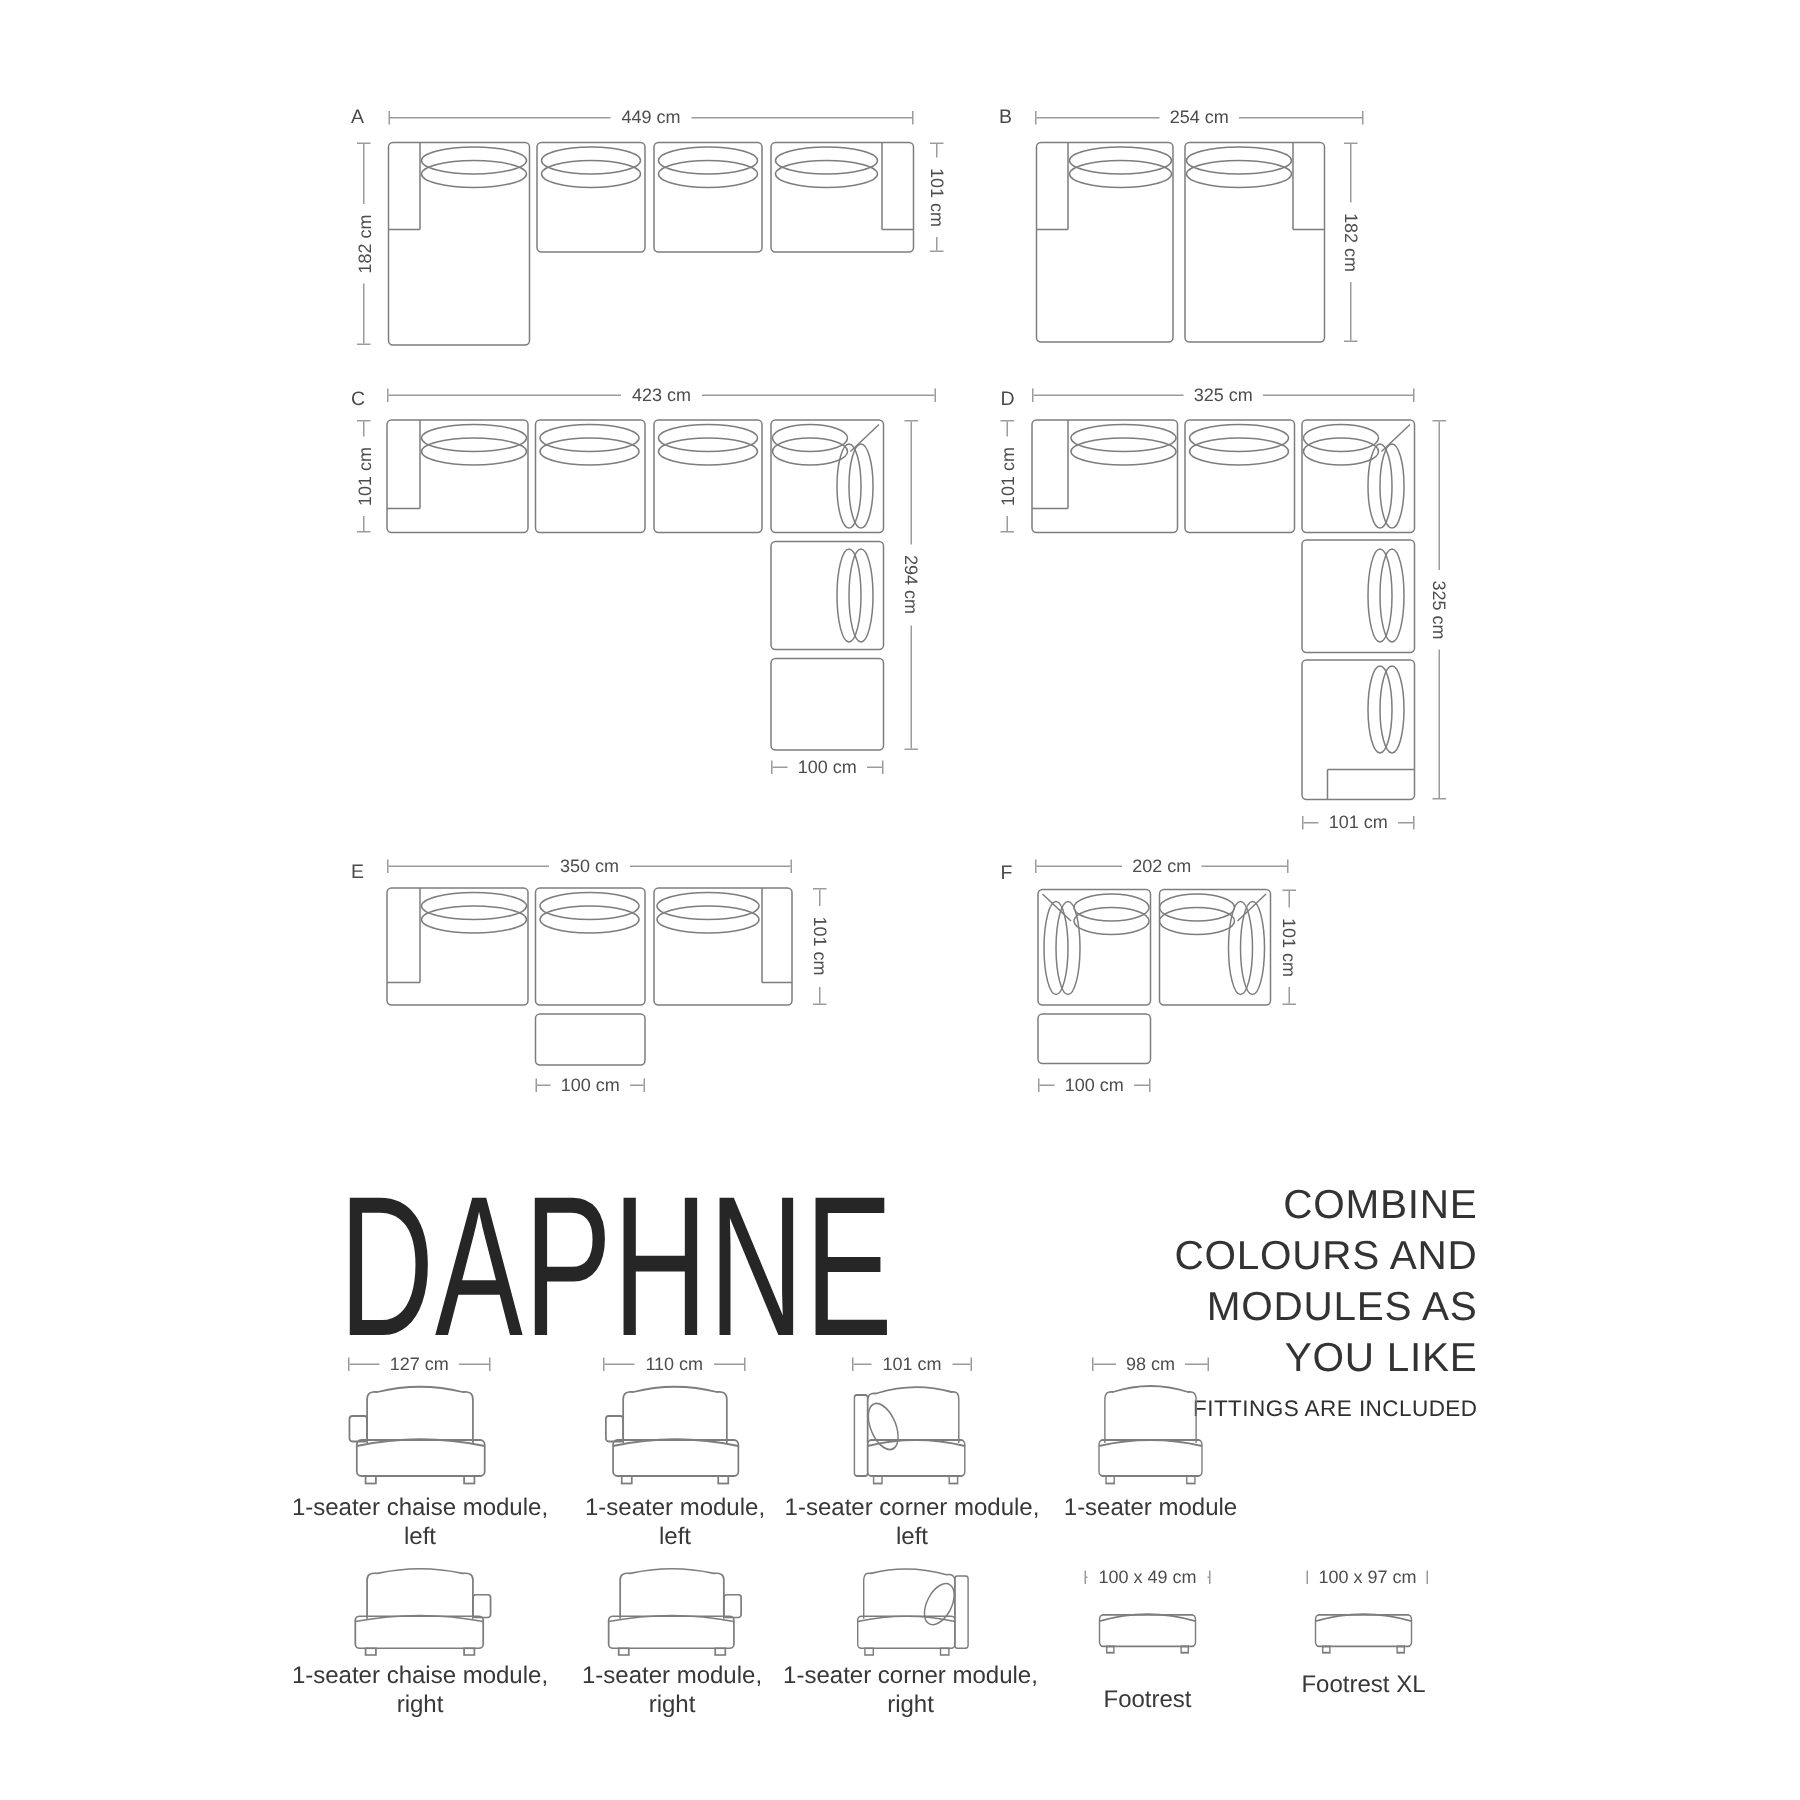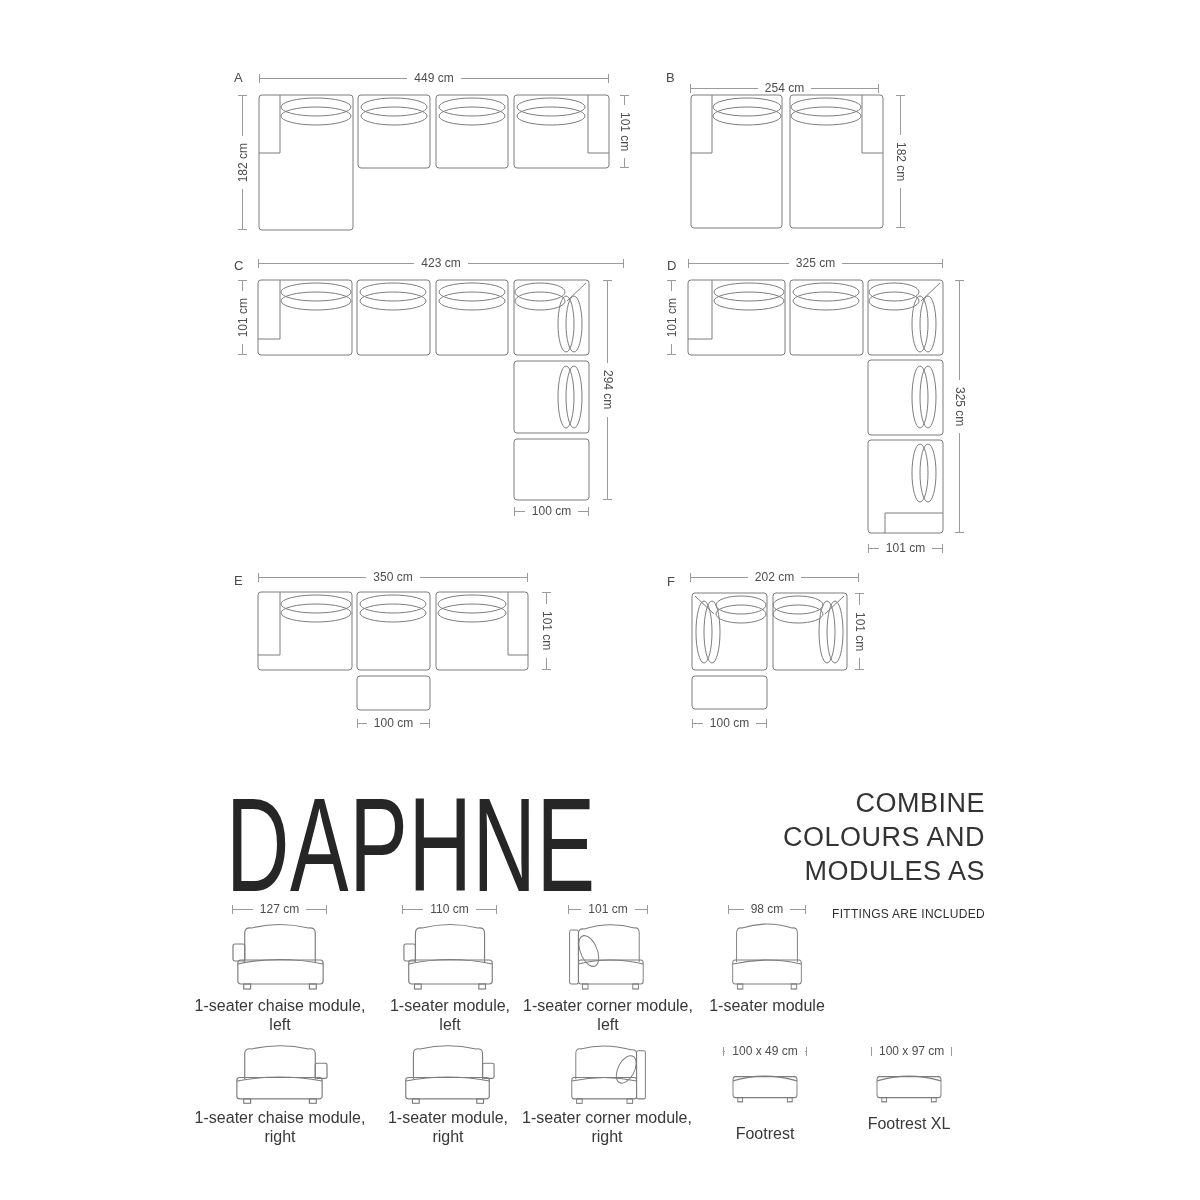--- a/index.html
+++ b/index.html
@@ -25,21 +25,21 @@
   .vdim.up .lbl { transform:rotate(180deg); }
 
   
   .title {
     position:absolute; left:226px; top:779px; font-size:133px; line-height:1;
     font-weight:300; letter-spacing:1px; color:#262626;
     transform:scaleX(0.66); transform-origin:0 0; white-space:nowrap;
   }
   .tagline { position:absolute; right:215px; top:786px; text-align:right; color:#333333; }
   .tagline .tl { font-size:27px; line-height:34px; font-weight:400; letter-spacing:0.5px; }
-  .tagline .note { font-size:12px; margin-top:19px; font-weight:400; letter-spacing:0.3px; color:#2f2f2f; }
+  .tagline .note { font-size:15px; margin-top:9px; font-weight:400; letter-spacing:0.3px; color:#2f2f2f; }
 
   
   .mcard { position:absolute; width:190px;text-decoration:underline; }
   .mcard .mdim { left:0; right:0; }
   .mcard .caption { position:absolute; left:-20px; width:230px; text-align:center; font-size:16px; line-height:19px; color:#383838; }
   .hidden-defs { position:absolute; width:0; height:0; overflow:hidden; }
 </style>
 </head>
 <body>
 
@@ -116,21 +116,21 @@
         <ellipse cx="247" cy="56" rx="33" ry="9"></ellipse>
       <rect x="289" y="35" width="95" height="73" rx="3"></rect>
       <path d="M363,35 V93 M363,93 H384"></path>
       <ellipse cx="326" cy="47" rx="34" ry="9"></ellipse>
         <ellipse cx="326" cy="56" rx="34" ry="9"></ellipse>
     </svg>
   </section>
 
   <section class="config" style="left:655px;top:60px;width:290px;height:195px">
     <span class="cletter" style="left:11px;top:10px">B</span>
-    <div class="hdim" style="left:35px;top:23px;width:189px">
+    <div class="hdim" style="left:35px;top:13px;width:219px">
       <i class="tick"></i>
         <i class="ln"></i>
         <span class="lbl">254 cm</span>
         <i class="ln"></i>
         <i class="tick"></i>
     </div>
     <div class="vdim" style="left:240px;top:35px;height:133px">
       <i class="tick"></i>
         <i class="ln"></i>
         <span class="lbl">182 cm</span>
@@ -335,20 +335,21 @@
       <rect x="37" y="106" width="75" height="33" rx="3"></rect>
     </svg>
   </section>
 
   <h1 class="title" style="margin:0">DAPHNE</h1>
 
   <div class="tagline">
     <div class="tl">COMBINE</div>
     <div class="tl">COLOURS AND</div>
     <div class="tl">MODULES AS</div>
+    <div class="tl">YOU LIKE</div>
     <div class="note">FITTINGS ARE INCLUDED</div>
   </div>
 
   <div class="mcard" style="left:185px;top:900px;height:140px">
     <div class="hdim mdim" style="left:47px;top:4px;width:95px">
       <i class="tick"></i>
         <i class="ln"></i>
         <span class="lbl">127 cm</span>
         <i class="ln"></i>
         <i class="tick"></i>

